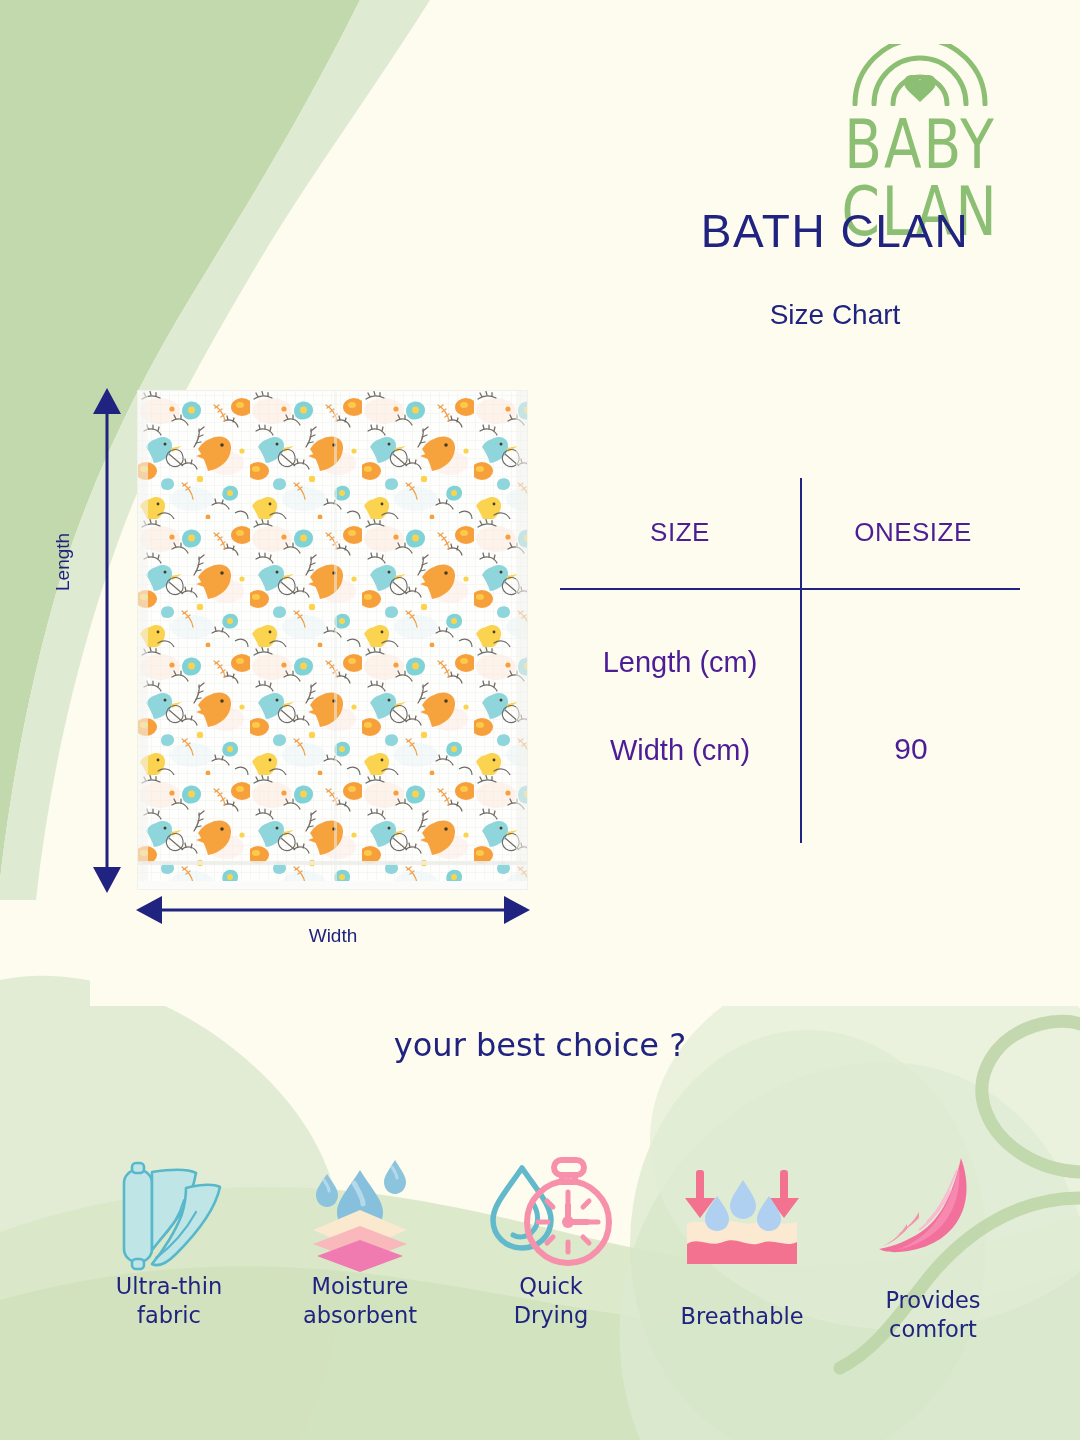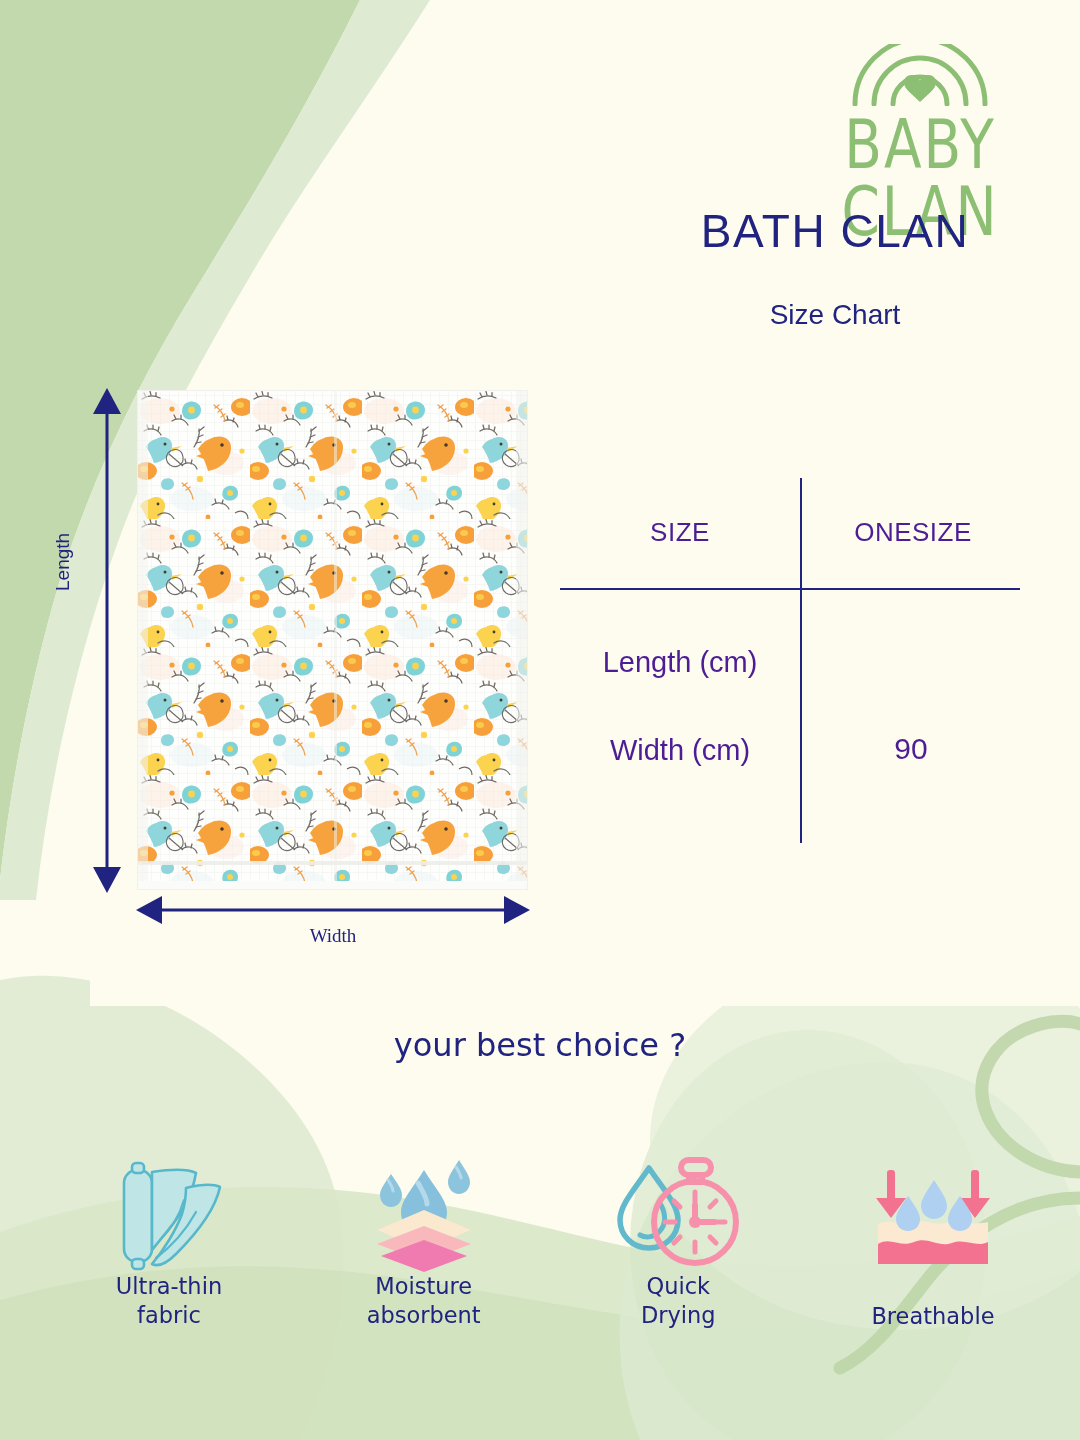--- a/index.html
+++ b/index.html
@@ -56,21 +56,21 @@
   #label-length {
     position:absolute; left:52px; top:591px;
     font-size:19px; color:#20237f;
     transform:rotate(-90deg); transform-origin:left top;
     white-space:nowrap;
   }
   #dim-width { position:absolute; left:136px; top:896px; width:394px; height:28px; }
   #dim-width svg { display:block; }
   #label-width {
     position:absolute; left:136px; top:925px; width:394px;
-    text-align:center; font-size:19px; color:#20237f;font-family:Liberation Serif, serif;
+    text-align:center; font-size:19px; color:#20237f;
   }
 
   
   #size-table { position:absolute; left:560px; top:478px; width:460px; height:365px; }
   .tbl-vline { position:absolute; left:240px; top:0; width:2px; height:365px; background:#20237f; }
   .tbl-hline { position:absolute; left:0; top:110px; width:460px; height:2px; background:#20237f; }
   .tbl-cell {
     position:absolute; color:#4c1d95; font-weight:400;
     display:flex; align-items:center; justify-content:center;
   }
@@ -417,15 +417,38 @@
             <path d="M90,44 C97,54 102,61 102,67 C102,74 97,79 90,79
                      C83,79 78,74 78,67 C78,61 83,54 90,44 Z"></path>
           </g>
         </svg>
       </div>
       <div class="cap">
         <div>Breathable</div>
       </div>
     </div>
 
+    <div class="feature f-comfort">
+      <div class="ico">
+        <svg width="120" height="122" viewBox="0 0 120 122" xmlns="http://www.w3.org/2000/svg">
+          <path d="M88,8 C96,30 96,54 84,72 C72,90 52,100 26,102
+                   C16,102.6 10,101 6,99 C22,96 36,90 48,82
+                   C64,71 78,52 88,8 Z" fill="#f2709c"></path>
+          <path d="M86,16 C88,40 82,60 70,74 C58,88 42,96 24,100
+                   C40,94 54,84 64,70 C74,56 82,38 86,16 Z" fill="#f789b0"></path>
+          <g fill="#f790ab" opacity="0.95">
+            <path d="M46,62 C40,72 32,80 22,86 C30,82 38,76 46,68 Z"></path>
+            <path d="M34,74 C28,84 20,91 10,96 C18,93 27,87 34,79 Z"></path>
+          </g>
+          <g stroke="#fbb6cf" stroke-width="2" fill="none" opacity="0.9">
+            <path d="M84,20 C76,40 68,58 54,72"></path>
+            <path d="M78,40 C70,56 60,70 46,80"></path>
+          </g>
+        </svg>
+      </div>
+      <div class="cap">
+        <div>Provides</div>
+        <div>comfort</div>
+      </div>
+    </div>
 
   </div>
 </div>
 
 </body></html>

